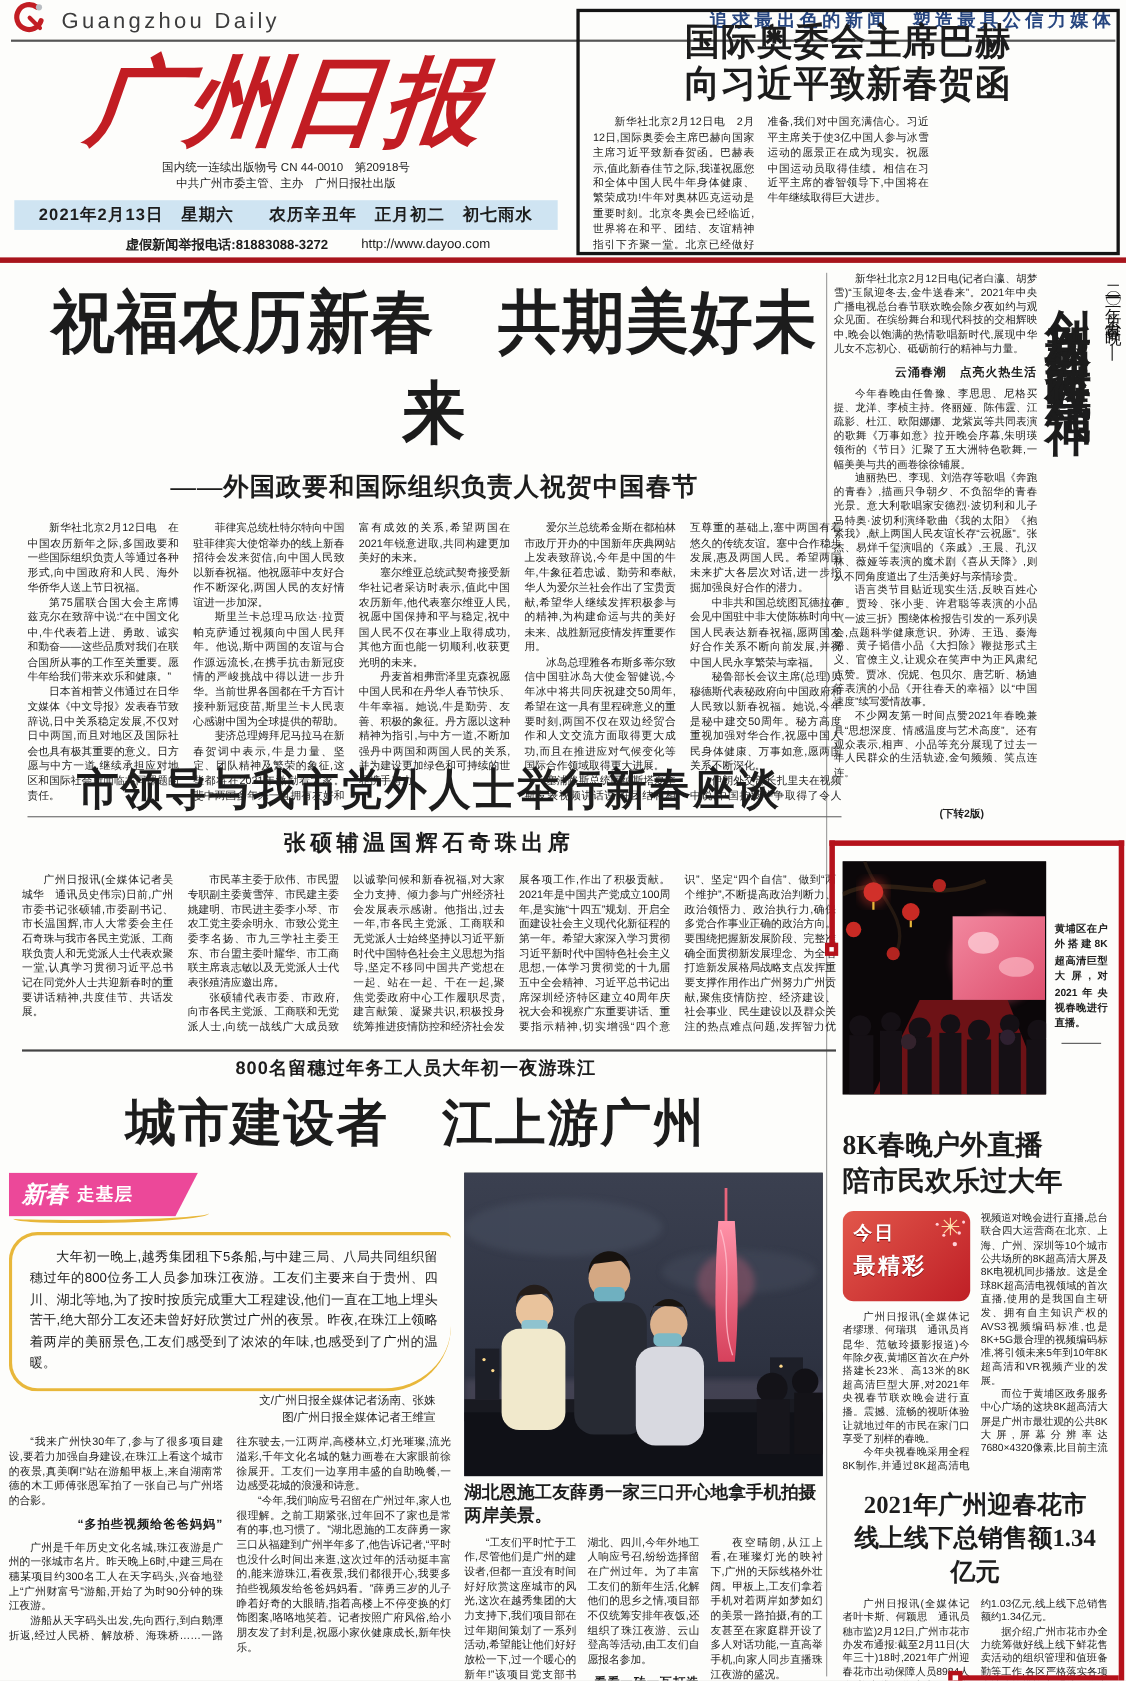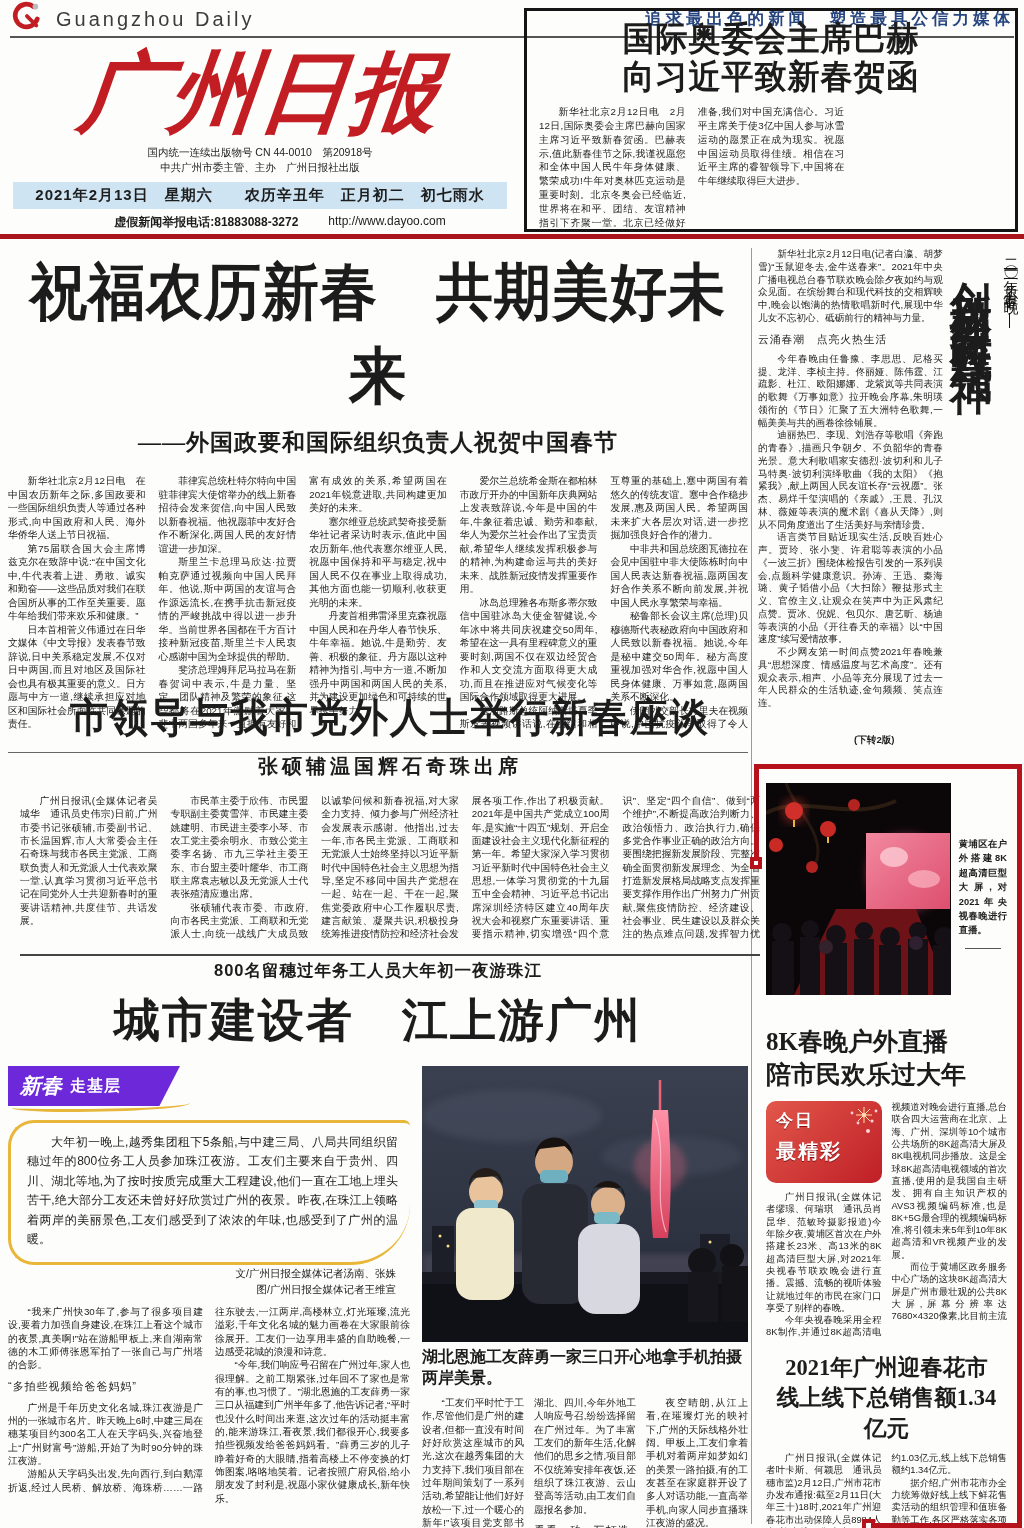--- a/index.html
+++ b/index.html
@@ -1,20 +1,20 @@
 <!DOCTYPE html>
 <html><head>
 <meta charset="utf-8">
 <style>
   html,body{margin:0;padding:0;background:#e8e8e8;}
   .page{position:relative;width:1024px;height:1528px;margin:0 auto;background:#fdfdfb;
         font-family:"Liberation Sans","DejaVu Sans",sans-serif;color:#1c1c1c;overflow:hidden;}
   .page *{box-sizing:border-box;}
   p{margin:0;text-indent:2em;}
-  p.crosshead{text-indent:0;text-align:left;font-weight:normal;margin:7px 0;font-size:1.12em;letter-spacing:1px;}
+  p.crosshead{text-indent:0;text-align:right;font-weight:bold;margin:7px 0;font-size:1.12em;letter-spacing:1px;}
 
   
   .topbar{position:absolute;left:10px;right:10px;top:2px;height:36px;border-bottom:2px solid #555;
           display:flex;align-items:center;gap:14px;}
   .gd-en{font-size:20px;color:#3c3c3c;letter-spacing:3px;}
   .slogan{margin-left:auto;font-size:16.5px;font-weight:bold;color:#26457f;letter-spacing:4px;}
 
   
   .mast-left{position:absolute;left:0;top:40px;width:520px;text-align:center;}
   .brand{font-family:"DejaVu Serif","Liberation Serif",serif;font-style:italic;font-weight:800;
@@ -28,21 +28,21 @@
   .box-article{position:absolute;left:524px;top:8px;width:494px;height:224px;border:3px solid #151515;
                padding:8px 12px 6px;}
   .box-title{font-size:32px;font-weight:900;text-align:center;line-height:1.2;letter-spacing:1px;transform:scaleY(1.05);}
   .box-body{margin-top:9px;column-count:3;column-gap:12px;column-fill:auto;height:126px;overflow:hidden;
             font-size:9.8px;line-height:1.42;text-align:justify;}
 
   .red-rule{position:absolute;left:0;right:0;top:234px;height:5px;background:#a8151c;}
   .vrule{position:absolute;left:751px;top:248px;width:1px;height:1276px;background:#9a9a9a;}
 
   
-  .lead{position:absolute;left:8px;top:246px;width:740px;border-bottom:1px solid #666;padding-bottom:10px;}
+  .lead{position:absolute;left:25px;top:246px;width:740px;border-bottom:1px solid #666;}
   .lead h1{margin:12px 0 0;font-size:57px;font-weight:900;text-align:center;letter-spacing:1px;transform:scaleY(1.08);}
   .deck{margin-top:15px;font-family:"Liberation Serif","DejaVu Serif",serif;font-weight:bold;
         font-size:23px;text-align:center;letter-spacing:1px;}
   .lead-body{margin-top:16px;column-count:5;column-gap:13px;column-fill:auto;height:268px;overflow:hidden;
              font-size:9.8px;line-height:1.38;text-align:justify;}
 
   
   .rail{position:absolute;left:758px;top:248px;width:262px;height:512px;display:flex;gap:6px;}
   .rail-text{width:188px;height:100%;overflow:hidden;font-size:9.6px;line-height:1.33;text-align:justify;}
   .rail-heads{flex:1;writing-mode:vertical-rl;}
@@ -59,21 +59,21 @@
                 font-size:9.8px;line-height:1.36;text-align:justify;}
 
   
   .cruise{position:absolute;left:8px;top:952px;width:740px;}
   .kicker{margin-top:8px;font-size:16.5px;font-weight:bold;text-align:center;letter-spacing:1px;}
   .cruise h2{margin:8px 0 0;font-family:"Liberation Serif","DejaVu Serif",serif;font-size:46px;font-weight:900;
              text-align:center;letter-spacing:2px;}
   .cruise-row{margin-top:14px;display:flex;gap:12px;}
   .c-left{width:402px;}
   .c-right{width:326px;}
-  .badge-spring{position:relative;width:172px;height:40px;background:#6d28d9;color:#fff;
+  .badge-spring{position:relative;width:172px;height:40px;background:#ec4899;color:#fff;
                 clip-path:polygon(0 0,100% 0,88% 100%,0 100%);display:flex;align-items:center;gap:8px;padding:0 12px;}
   .badge-spring .scr{font-family:"DejaVu Serif",serif;font-style:italic;font-weight:bold;font-size:21px;}
   .badge-spring .lbl{font-size:16px;font-weight:bold;letter-spacing:1px;}
   .badge-wrap{position:relative;width:190px;}
   .badge-wrap::after{content:"";position:absolute;left:4px;bottom:-6px;width:178px;height:10px;
                      border-bottom:3px solid #e8b73a;border-radius:0 0 90% 40%;}
   .lede-box{margin-top:14px;border-left:3px solid #e8b73a;border-bottom:3px solid #e8b73a;border-top:3px solid #e8b73a;
             border-radius:26px 6px 60px 26px;padding:10px 12px 12px 16px;
             font-size:12px;line-height:1.62;text-align:justify;}
   .byline{margin-top:0;text-align:right;font-size:10.5px;line-height:1.55;padding-right:14px;}

